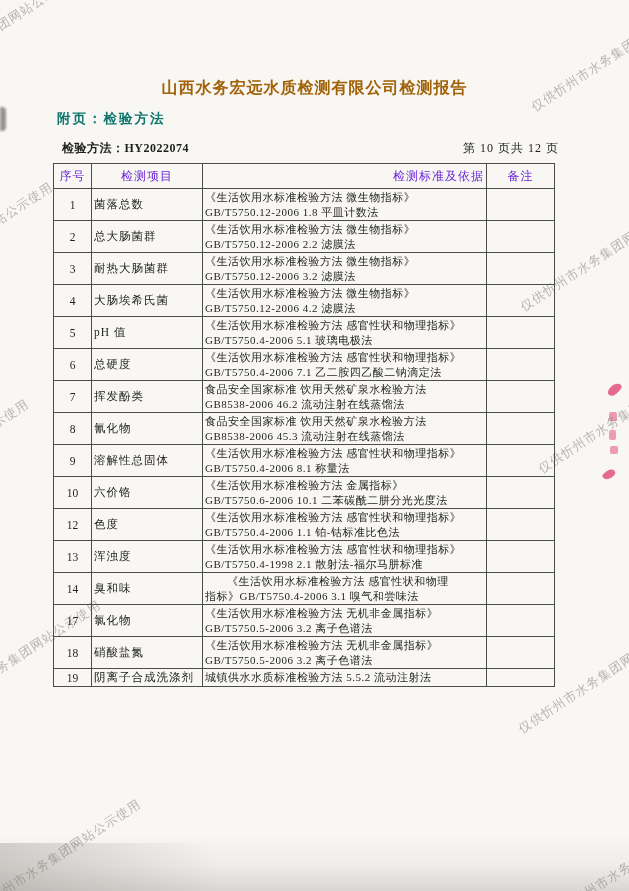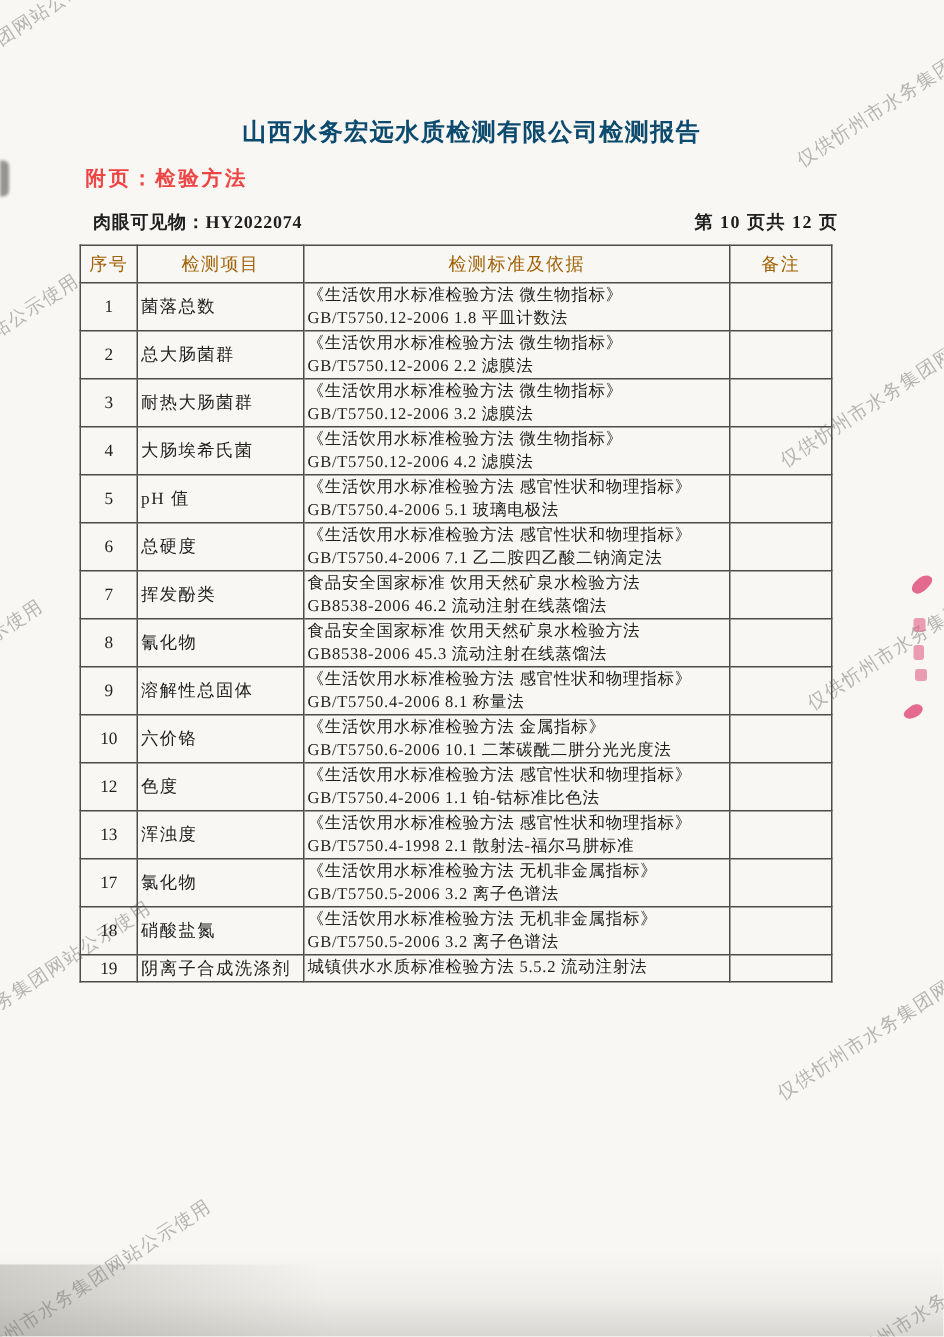--- a/index.html
+++ b/index.html
@@ -7,46 +7,46 @@
     width:629px;height:891px;
     background:#f8f7f3;
     overflow:hidden;
     position:relative;
     font-family:"Liberation Serif","DejaVu Serif",serif;
     color:#1f1f1f;
   }
   
   .doc-title{
     position:absolute;left:0;top:78px;width:629px;
-    text-align:center;font-size:16px;font-weight:700;letter-spacing:1px;color:#0c4a6e;
+    text-align:center;font-size:16px;font-weight:700;letter-spacing:1px;color:#a16207;
   }
   .doc-subtitle{
     position:absolute;left:57px;top:110px;
-    font-size:13.5px;font-weight:700;letter-spacing:2px;color:#ef4444;
+    font-size:13.5px;font-weight:700;letter-spacing:2px;color:#0f766e;
   }
   .report-line{position:absolute;left:0;top:140px;width:629px;font-size:12px;}
   .report-no{position:absolute;left:62px;top:0;font-weight:700;letter-spacing:.5px;}
-  .page-info{position:absolute;right:70px;top:0;font-weight:700;letter-spacing:1px;text-align:right;}
+  .page-info{position:absolute;right:70px;top:0;font-weight:400;letter-spacing:1px;text-align:right;}
   
   table.methods{
     position:absolute;left:53px;top:163px;width:501px;
     border-collapse:collapse;table-layout:fixed;
     background:transparent;
   }
   table.methods col.c1{width:38px;}
   table.methods col.c2{width:111px;}
   table.methods col.c3{width:284px;}
   table.methods col.c4{width:68px;}
   table.methods th,table.methods td{
     border:1px solid #4c4c4c;
     font-weight:400;vertical-align:middle;
     padding:1px 2px;
   }
-  table.methods th{font-size:12px;height:22px;color:#a16207;}
-  th.h-left{text-align:center;padding-left:8px;letter-spacing:1px;}
+  table.methods th{font-size:12px;height:22px;color:#6d28d9;}
+  th.h-left{text-align:right;padding-left:8px;letter-spacing:1px;}
   th.h-center{text-align:center;letter-spacing:1px;}
   td.c-no{text-align:center;font-size:11.5px;}
   td.c-item{font-size:11.5px;letter-spacing:1px;}
   td.c-method{font-size:11px;padding-left:6px;padding-right:2px;}
   td.c-method .m1,.c-method .m2{line-height:14.5px;letter-spacing:.5px;white-space:nowrap;overflow:hidden;}
   .c-method .ls1{letter-spacing:2.2px;}
   .c-method .ind1{padding-left:22px;letter-spacing:1px;}
   td.c-remark{font-size:11px;}
   
   .wm{
@@ -95,21 +95,21 @@
 <span class="wm wm5">仅供忻州市水务集团网站公示使用</span>
 <span class="wm wm6">仅供忻州市水务集团网站公示使用</span>
 <span class="wm wm7">仅供忻州市水务集团网站公示使用</span>
 <span class="wm wm8">仅供忻州市水务集团网站公示使用</span>
 <span class="wm wm9">仅供忻州市水务集团网站公示使用</span>
 <span class="wm wm10">仅供忻州市水务集团网站公示使用</span>
 
 <div class="doc-title">山西水务宏远水质检测有限公司检测报告</div>
 <div class="doc-subtitle">附页：检验方法</div>
 <div class="report-line">
-  <span class="report-no">肉眼可见物：HY2022074</span>
+  <span class="report-no">检验方法：HY2022074</span>
   <span class="page-info">第 10 页共 12 页</span>
 </div>
 
 <table class="methods">
   <colgroup>
       <col class="c1">
       <col class="c2">
       <col class="c3">
       <col class="c4">
     </colgroup>
@@ -236,20 +236,29 @@
   <tr>
     <td class="c-no">13</td>
     <td class="c-item">浑浊度</td>
     <td class="c-method">
       <div class="m1">《生活饮用水标准检验方法 感官性状和物理指标》</div>
       <div class="m2">GB/T5750.4-1998   2.1 散射法-福尔马肼标准</div>
     </td>
     <td class="c-remark"></td>
   </tr>
 
+  <tr>
+    <td class="c-no">14</td>
+    <td class="c-item">臭和味</td>
+    <td class="c-method">
+      <div class="m1 ind1">《生活饮用水标准检验方法 感官性状和物理</div>
+      <div class="m2">指标》GB/T5750.4-2006 3.1 嗅气和尝味法</div>
+    </td>
+    <td class="c-remark"></td>
+  </tr>
 
 
 
   <tr>
     <td class="c-no">17</td>
     <td class="c-item">氯化物</td>
     <td class="c-method">
       <div class="m1 ls1">《生活饮用水标准检验方法 无机非金属指标》</div>
       <div class="m2">GB/T5750.5-2006   3.2 离子色谱法</div>
     </td>

